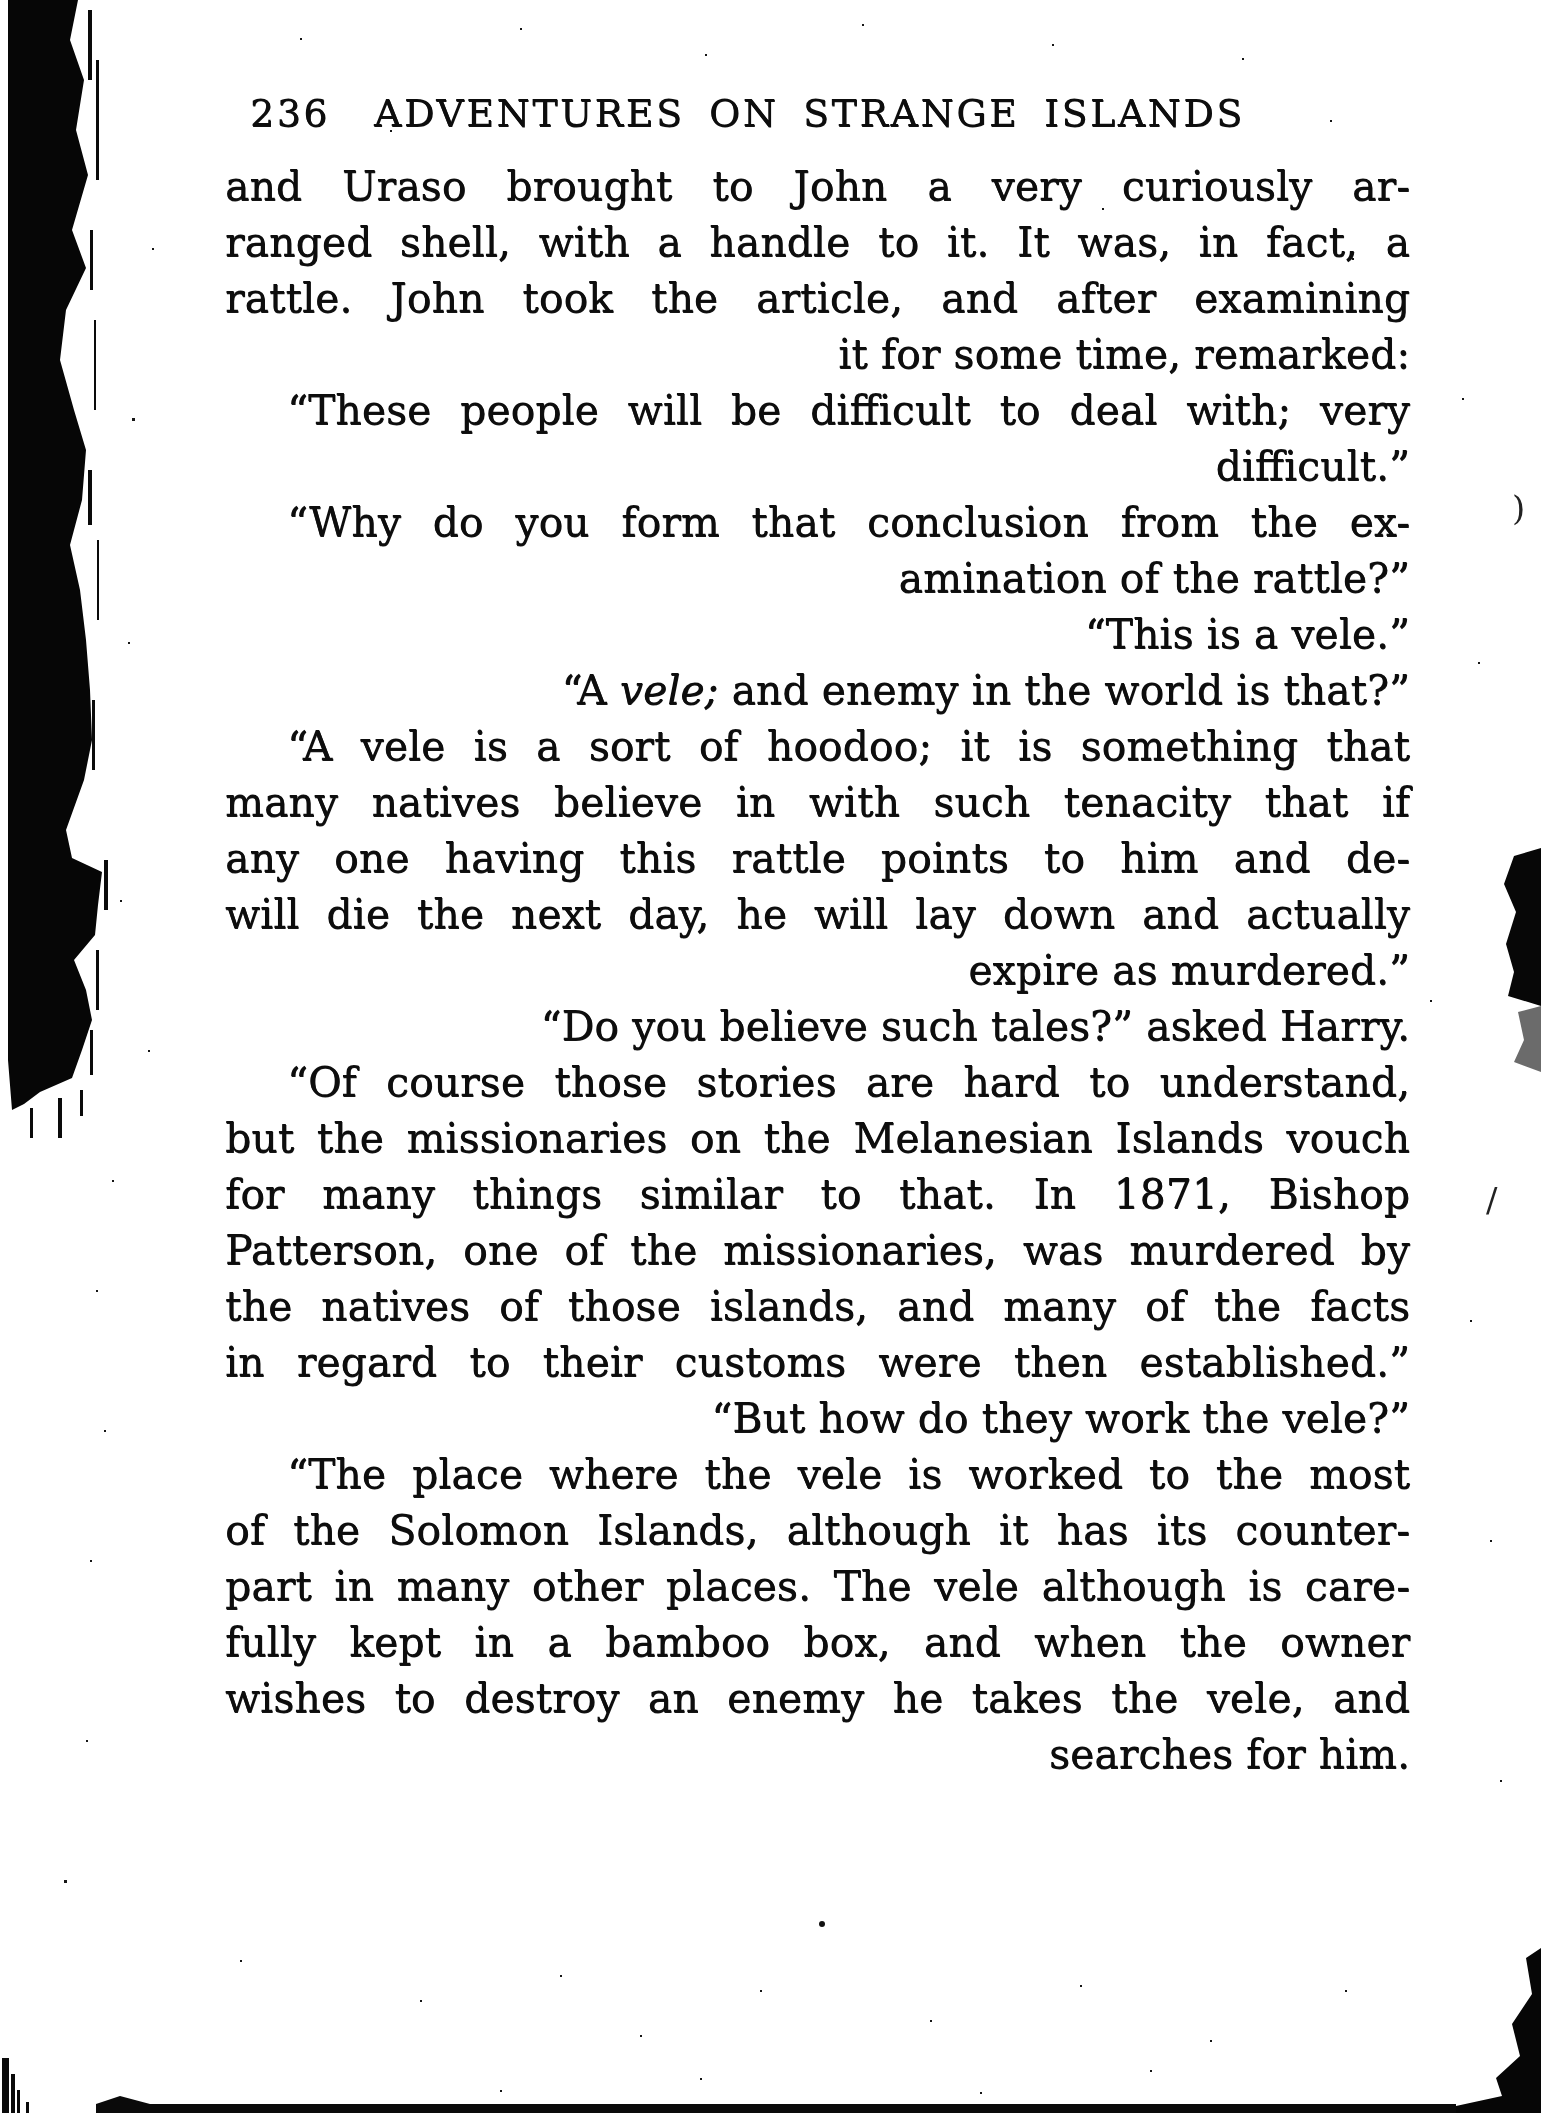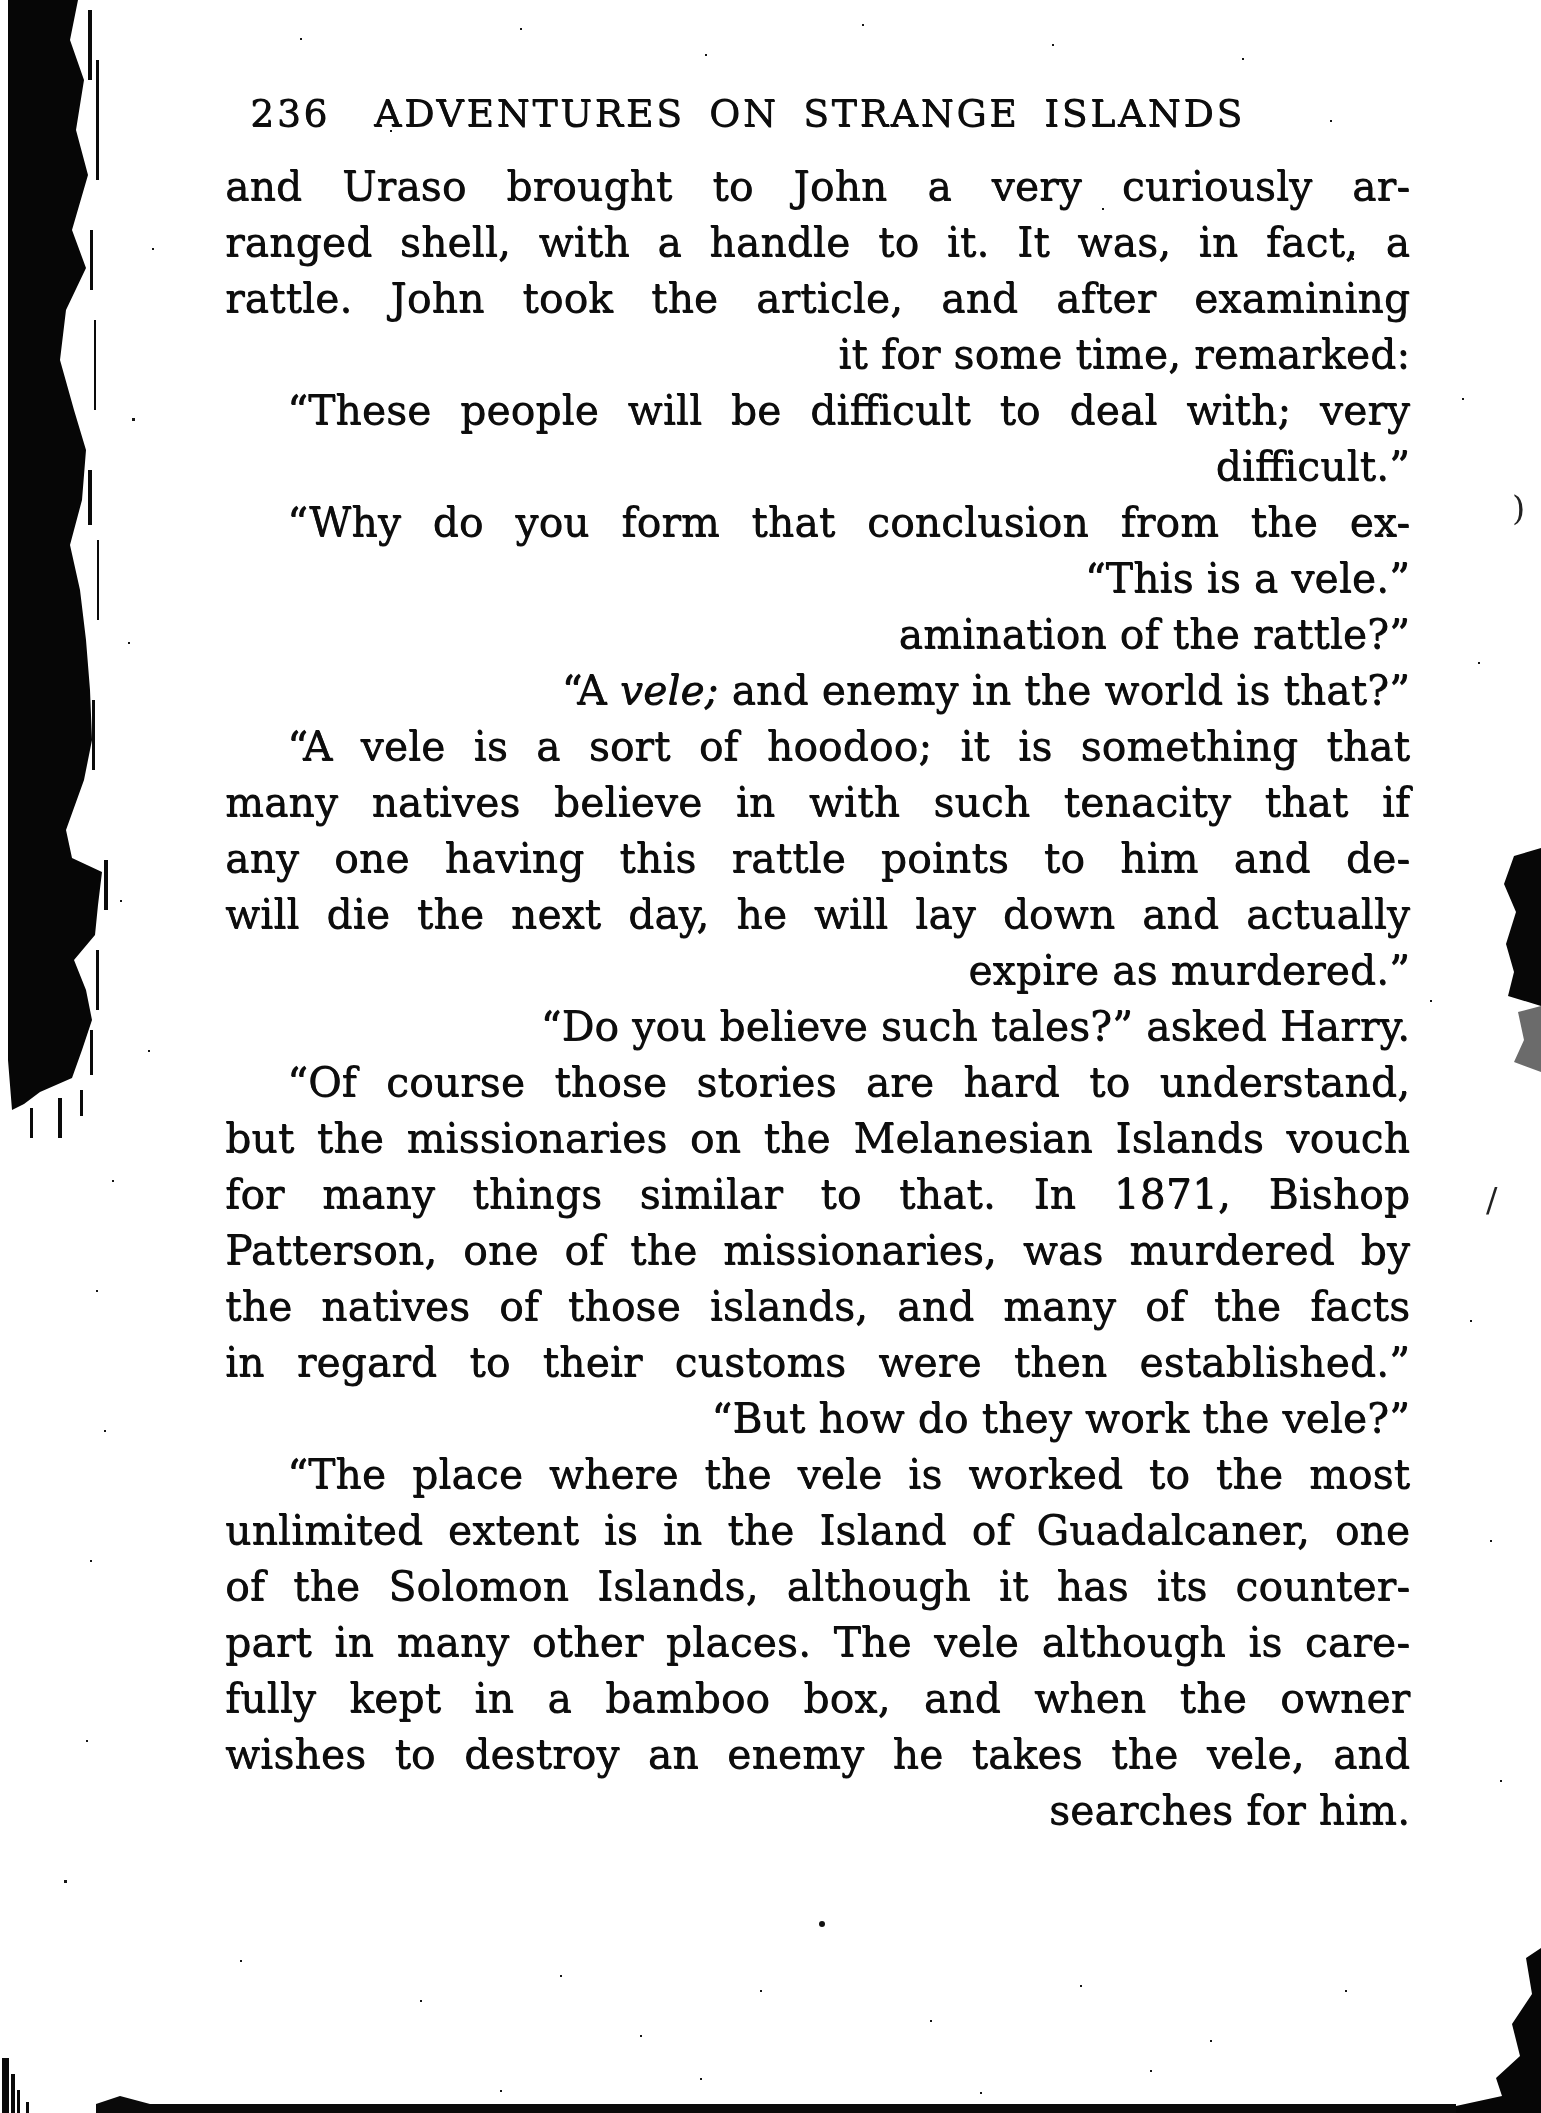--- a/index.html
+++ b/index.html
@@ -140,38 +140,37 @@
   </div>
 
   <div class="body-text" id="text-body">
       <div class="line justify">and Uraso brought to John a very curiously ar-</div>
       <div class="line justify">ranged shell, with a handle to it.  It was, in fact, a</div>
       <div class="line justify">rattle.  John took the article, and after examining</div>
       <div class="line">it for some time, remarked:</div>
       <div class="line justify indent">“These people will be difficult to deal with; very</div>
       <div class="line">difficult.”</div>
       <div class="line justify indent">“Why do you form that conclusion from the ex-</div>
+      <div class="line">amination of the rattle?”</div>
       <div class="line indent">“This is a vele.”</div>
-      <div class="line">amination of the rattle?”</div>
       <div class="line indent"><span>“A </span><span class="it">vele;</span><span> and enemy in the world is that?”</span></div>
       <div class="line justify indent">“A vele is a sort of hoodoo; it is something that</div>
       <div class="line justify">many natives believe in with such tenacity that if</div>
       <div class="line justify">any one having this rattle points to him and de-</div>
       <div class="line justify">will die the next day, he will lay down and actually</div>
       <div class="line">expire as murdered.”</div>
       <div class="line indent">“Do you believe such tales?” asked Harry.</div>
       <div class="line justify indent">“Of course those stories are hard to understand,</div>
       <div class="line justify">but the missionaries on the Melanesian Islands vouch</div>
       <div class="line justify">for many things similar to that.  In 1871, Bishop</div>
       <div class="line justify">Patterson, one of the missionaries, was murdered by</div>
       <div class="line justify">the natives of those islands, and many of the facts</div>
       <div class="line justify">in regard to their customs were then established.”</div>
       <div class="line indent">“But how do they work the vele?”</div>
       <div class="line justify indent">“The place where the vele is worked to the most</div>
-      <div class="line justify">unlimited extent is in the Island of Guadalcaner, one</div>
       <div class="line justify">of the Solomon Islands, although it has its counter-</div>
       <div class="line justify">part in many other places.  The vele although is care-</div>
       <div class="line justify">fully kept in a bamboo box, and when the owner</div>
       <div class="line justify">wishes to destroy an enemy he takes the vele, and</div>
       <div class="line">searches for him.</div>
     </div>
 
 </div>
 
 </body></html>

